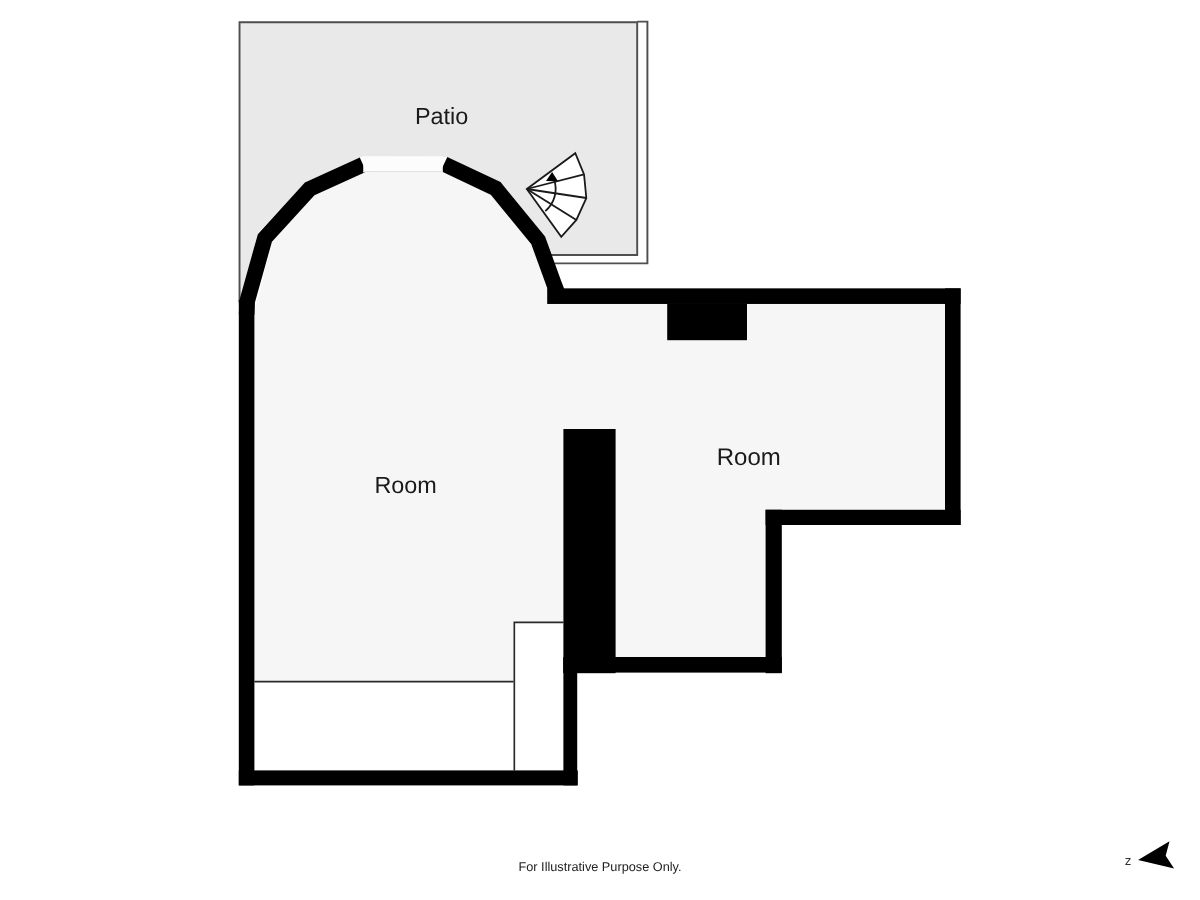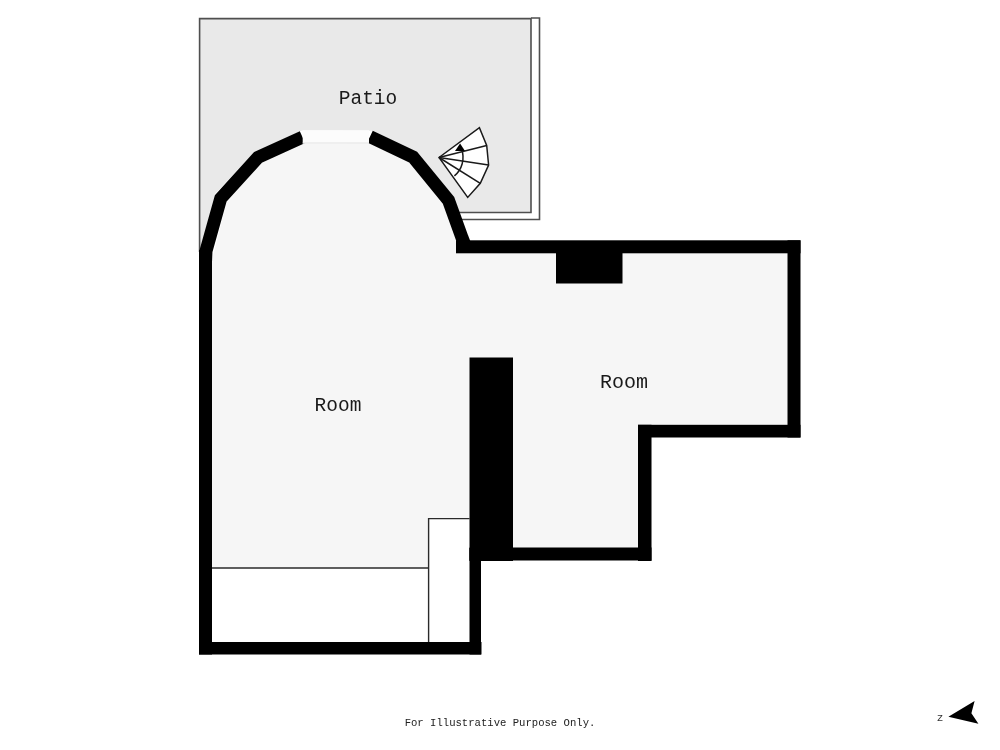--- a/index.html
+++ b/index.html
@@ -1,17 +1,17 @@
 <!DOCTYPE html>
 <html><head>
 <meta charset="utf-8">
 <title>Floorplan</title>
 <style>
   html,body{margin:0;padding:0;background:#ffffff;}
-  .page{width:1000px;height:750px;position:relative;font-family:Liberation Mono, monospace;}
+  .page{width:1000px;height:750px;position:relative;font-family:Liberation Sans, sans-serif;}
 </style>
 </head>
 <body>
 <div class="page">
 <svg width="1000" height="750" viewBox="0 0 1000 750" xmlns="http://www.w3.org/2000/svg">
 
   <rect x="0" y="0" width="1000" height="750" fill="#ffffff"></rect>
 
   <g stroke="#4f4f4f" stroke-width="1.6" fill="none">
     <path d="M 531 18 L 539.5 18 L 539.5 219.5 L 462 219.5"></path>

